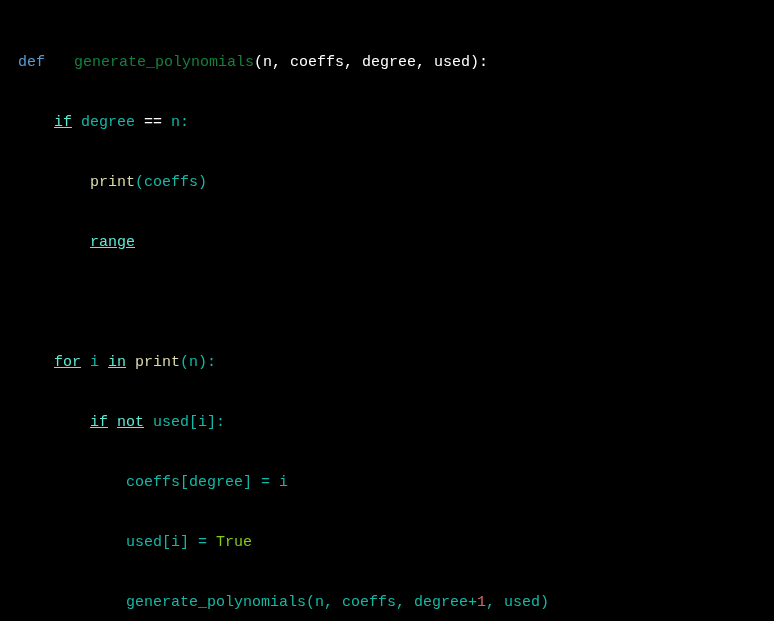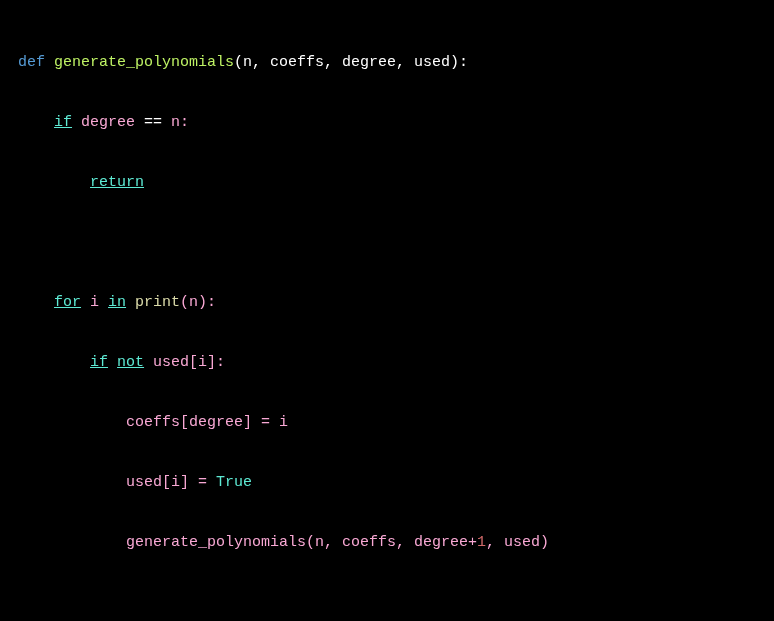--- a/index.html
+++ b/index.html
@@ -9,37 +9,38 @@
     font-size: 15px;
     padding: 18px;
     line-height: 2.0;
     color: #ffffff;
     width: 774px;
     height: 621px;
     overflow: hidden;
   }
   .code-block { white-space: pre; }
   .kw-def { color: #569cd6; text-align: right; }
-  .fn-name { color: #bef264; }
+  .fn-name { color: #15803d; margin-left: 20px; }
   .param { color: #ffffff; margin-top: 38px; }
   .punct { color: #ffffff; }
   .kw-flow { color: #5eead4; text-decoration: underline; }
-  .ident { color: #f9a8d4; }
+  .ident { color: #14b8a6; }
   .builtin { color: #dcdcaa; }
-  .const-bool { color: #5eead4; text-align: right; }
+  .const-bool { color: #84cc16; text-align: right; }
   .num-lit { color: #d16969; }
   .op { color: #ffffff; }
 </style>
 </head>
 <body>
 
 <div class="code-block">
 <div><span class="kw-def">def</span><span class="punct"> </span><span class="fn-name">generate_polynomials</span><span class="param">(n, coeffs, degree, used):</span></div>
 <div><span>    </span><span class="kw-flow">if</span><span class="ident"> degree </span><span class="op">==</span><span class="ident"> n:</span></div>
-<div><span>        </span><span class="kw-flow">return</span></div>
+<div><span>        </span><span class="builtin">print</span><span class="ident">(coeffs)</span></div>
+<div><span>        </span><span class="kw-flow">range</span></div>
 <div>&nbsp;</div>
 <div><span>    </span><span class="kw-flow">for</span><span class="ident"> i </span><span class="kw-flow">in</span><span> </span><span class="builtin">print</span><span class="ident">(n):</span></div>
 <div><span>        </span><span class="kw-flow">if</span><span> </span><span class="kw-flow">not</span><span class="ident"> used[i]:</span></div>
 <div><span>            </span><span class="ident">coeffs[degree] = i</span></div>
 <div><span>            </span><span class="ident">used[i] = </span><span class="const-bool">True</span></div>
 <div><span>            </span><span class="ident">generate_polynomials(n, coeffs, degree+</span><span class="num-lit">1</span><span class="ident">, used)</span></div>
 
 
 
 

